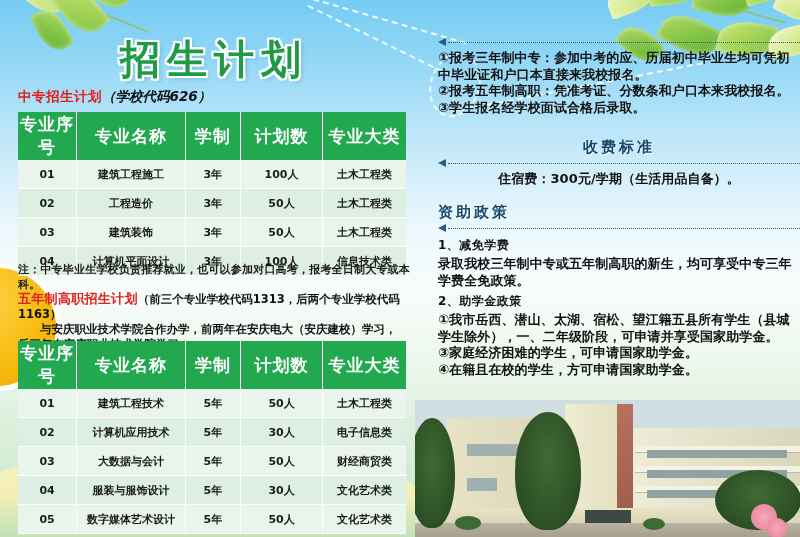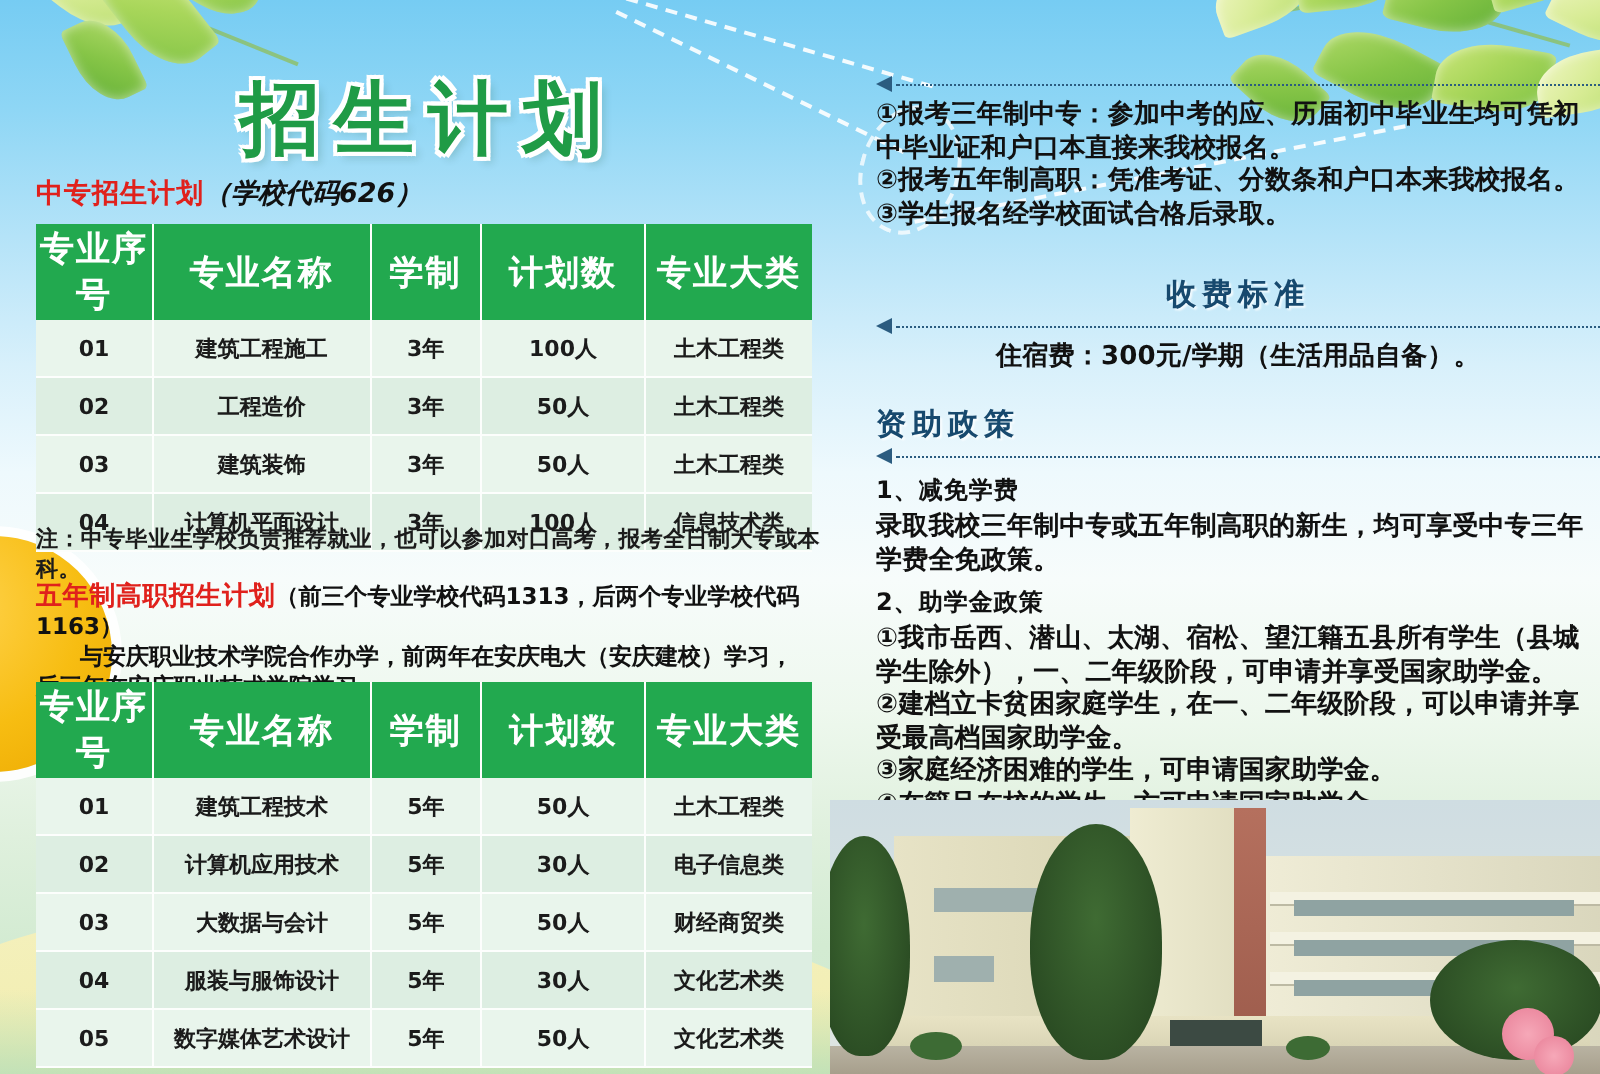--- a/index.html
+++ b/index.html
@@ -291,21 +291,20 @@
       <div class="rt-p">住宿费：300元/学期（生活用品自备）。</div>
     </div>
 
     <div style="position:absolute;left:6px;top:203px;width:362px;">
       <div class="rt-head">资助政策</div>
       <div class="rt-rule"></div>
       <div class="rt-sub">1、减免学费</div>
       <div class="rt-p">录取我校三年制中专或五年制高职的新生，均可享受中专三年学费全免政策。</div>
       <div class="rt-sub">2、助学金政策</div>
       <div class="rt-p">①我市岳西、潜山、太湖、宿松、望江籍五县所有学生（县城学生除外），一、二年级阶段，可申请并享受国家助学金。</div>
-      <div class="rt-p">②建档立卡贫困家庭学生，在一、二年级阶段，可以申请并享受最高档国家助学金。</div>
       <div class="rt-p">③家庭经济困难的学生，可申请国家助学金。</div>
       <div class="rt-p">④在籍且在校的学生，方可申请国家助学金。</div>
     </div>
 
     <div class="photo">
       <div class="sky"></div>
 
       <div class="bldgA"></div>
       <div class="win" style="left:52px;top:44px;width:64px;height:12px;"></div>
       <div class="win" style="left:52px;top:78px;width:30px;height:13px;"></div>

